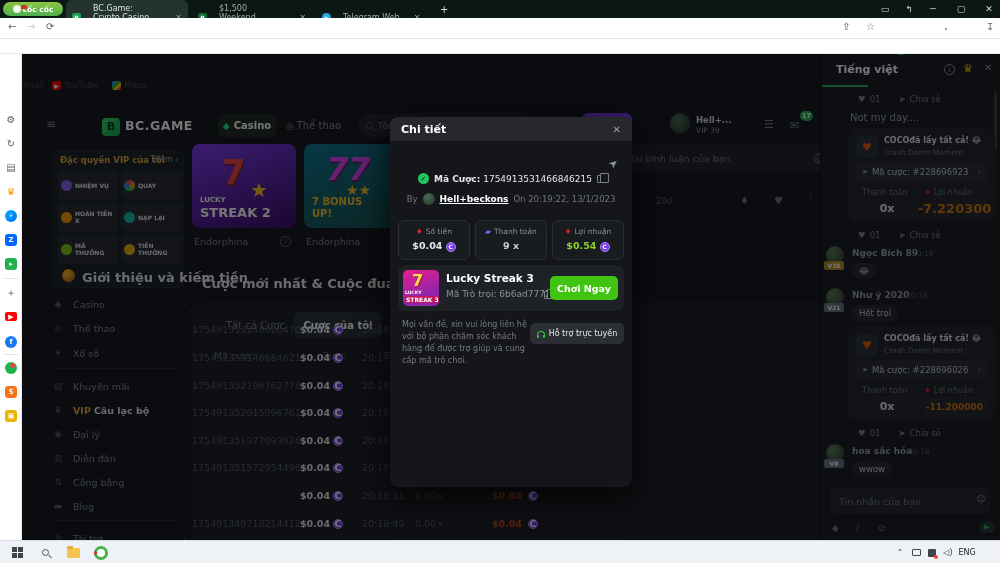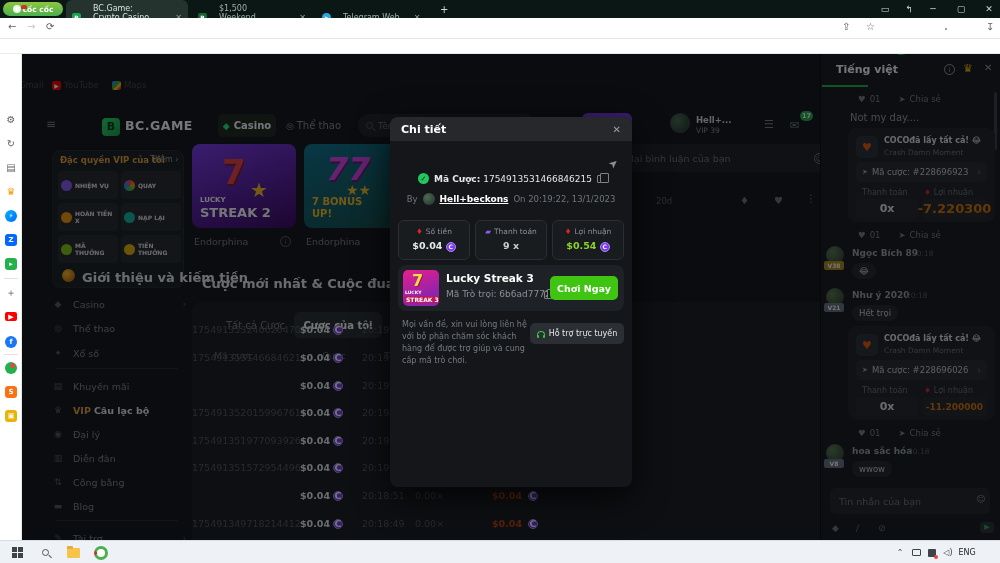--- a/index.html
+++ b/index.html
@@ -270,20 +270,21 @@
     <span class="rowcoin coin" style="left:163px">C</span>
     <span class="ctime">20:19:23</span>
   </div>
 <div class="trow" style="top:344px">
     <span class="cid">175491353146684621</span>
     <span class="cbet">$0.04</span>
     <span class="rowcoin coin" style="left:163px">C</span>
     <span class="ctime">20:19:22</span>
   </div>
 <div class="trow" style="top:372px">
+    <span class="cid">175491352196762778</span>
     <span class="cbet">$0.04</span>
     <span class="rowcoin coin" style="left:163px">C</span>
     <span class="ctime">20:19:13</span>
   </div>
 <div class="trow" style="top:399px">
     <span class="cid">175491352015996761</span>
     <span class="cbet">$0.04</span>
     <span class="rowcoin coin" style="left:163px">C</span>
     <span class="ctime">20:19:11</span>
   </div>

